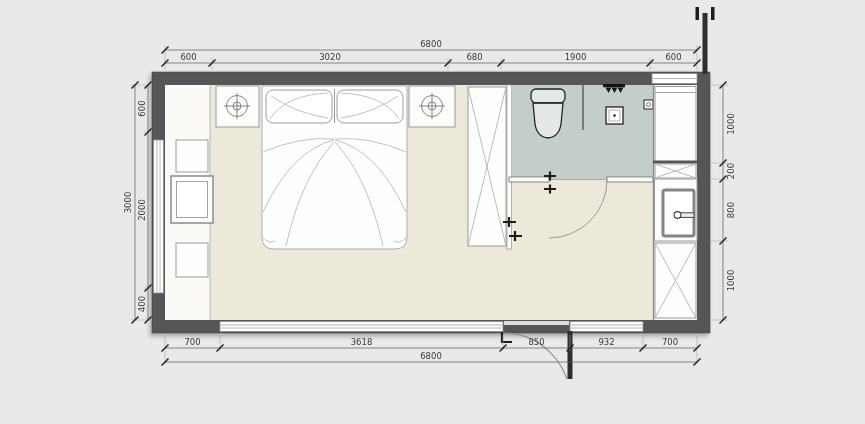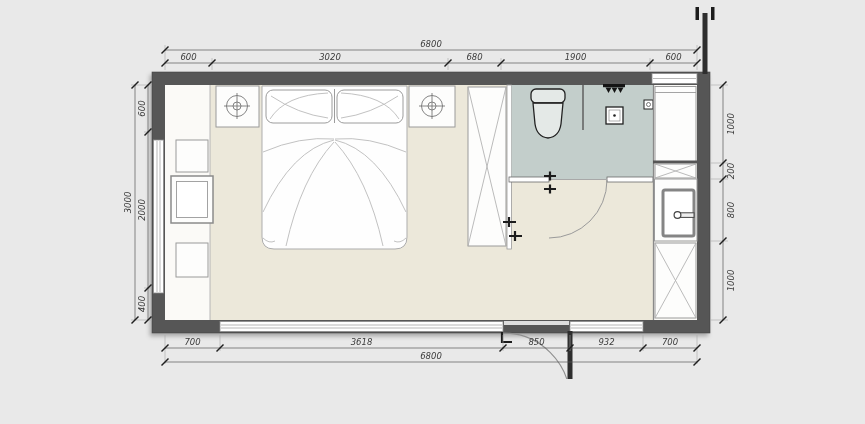--- a/index.html
+++ b/index.html
@@ -1,16 +1,16 @@
 <!DOCTYPE html>
 <html><head>
 <meta charset="utf-8">
 <style>
   html,body{margin:0;padding:0;background:#e9e9e9;}
-  .stage{width:865px;height:379px;position:relative;background:#84cc16;overflow:hidden;font-style:italic;}
+  .stage{width:865px;height:379px;position:relative;background:#84cc16;overflow:hidden;}
   svg{display:block;}
   .dim{font-family:"DejaVu Sans",sans-serif;font-size:8.5px;fill:#3a3a3a;}
   .dimline{stroke:#5a5a5a;stroke-width:0.7;fill:none;}
   .ext{stroke:#aaaaaa;stroke-width:0.6;fill:none;}
   .tick{stroke:#1f1f1f;stroke-width:1.5;fill:none;}
   .furn{fill:#fdfdfc;stroke:#9a9a9a;stroke-width:1;}
   .xline{stroke:#b3b3b3;stroke-width:0.9;fill:none;}
   .sketch{stroke:#c2c2c2;stroke-width:1;fill:none;}
   .fixture{stroke:#222222;stroke-width:1.3;fill:rgba(255,255,255,0.55);}
   .darkglyph{stroke:#1c1c1c;stroke-width:2.2;fill:none;}

